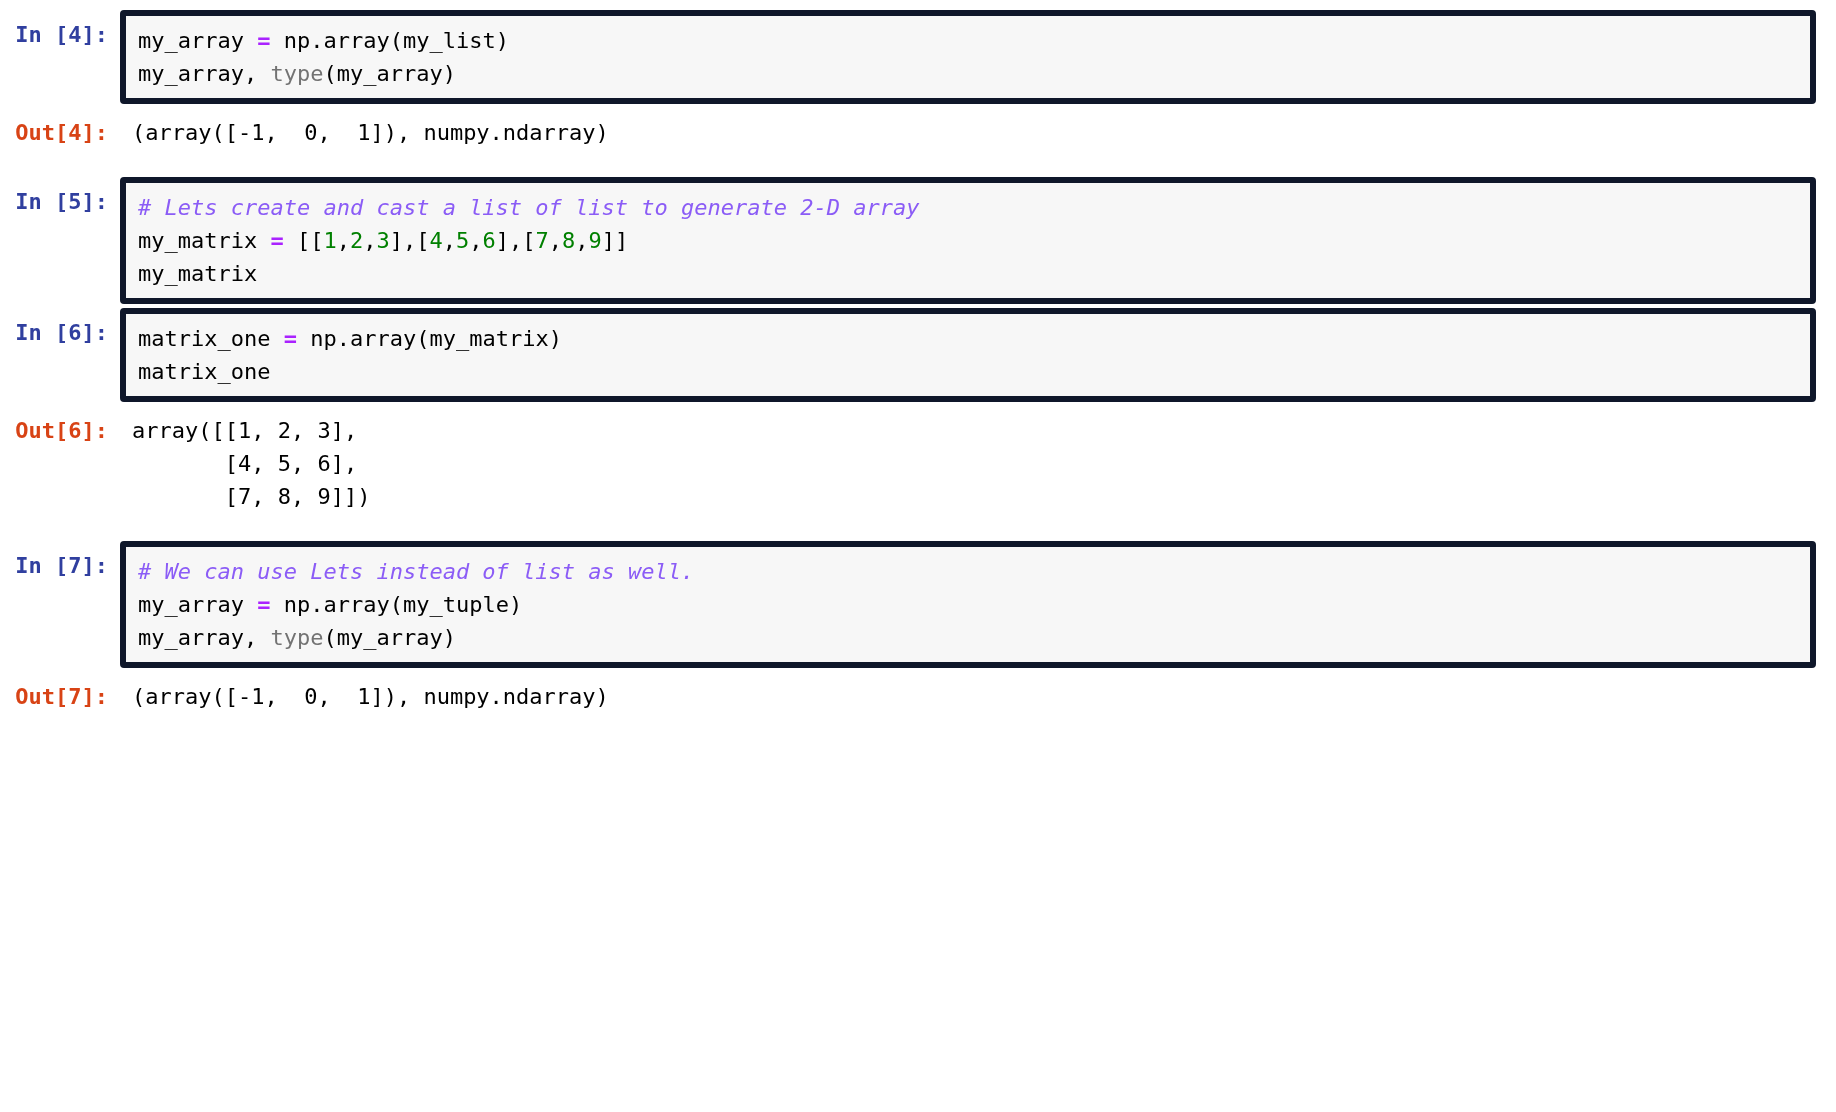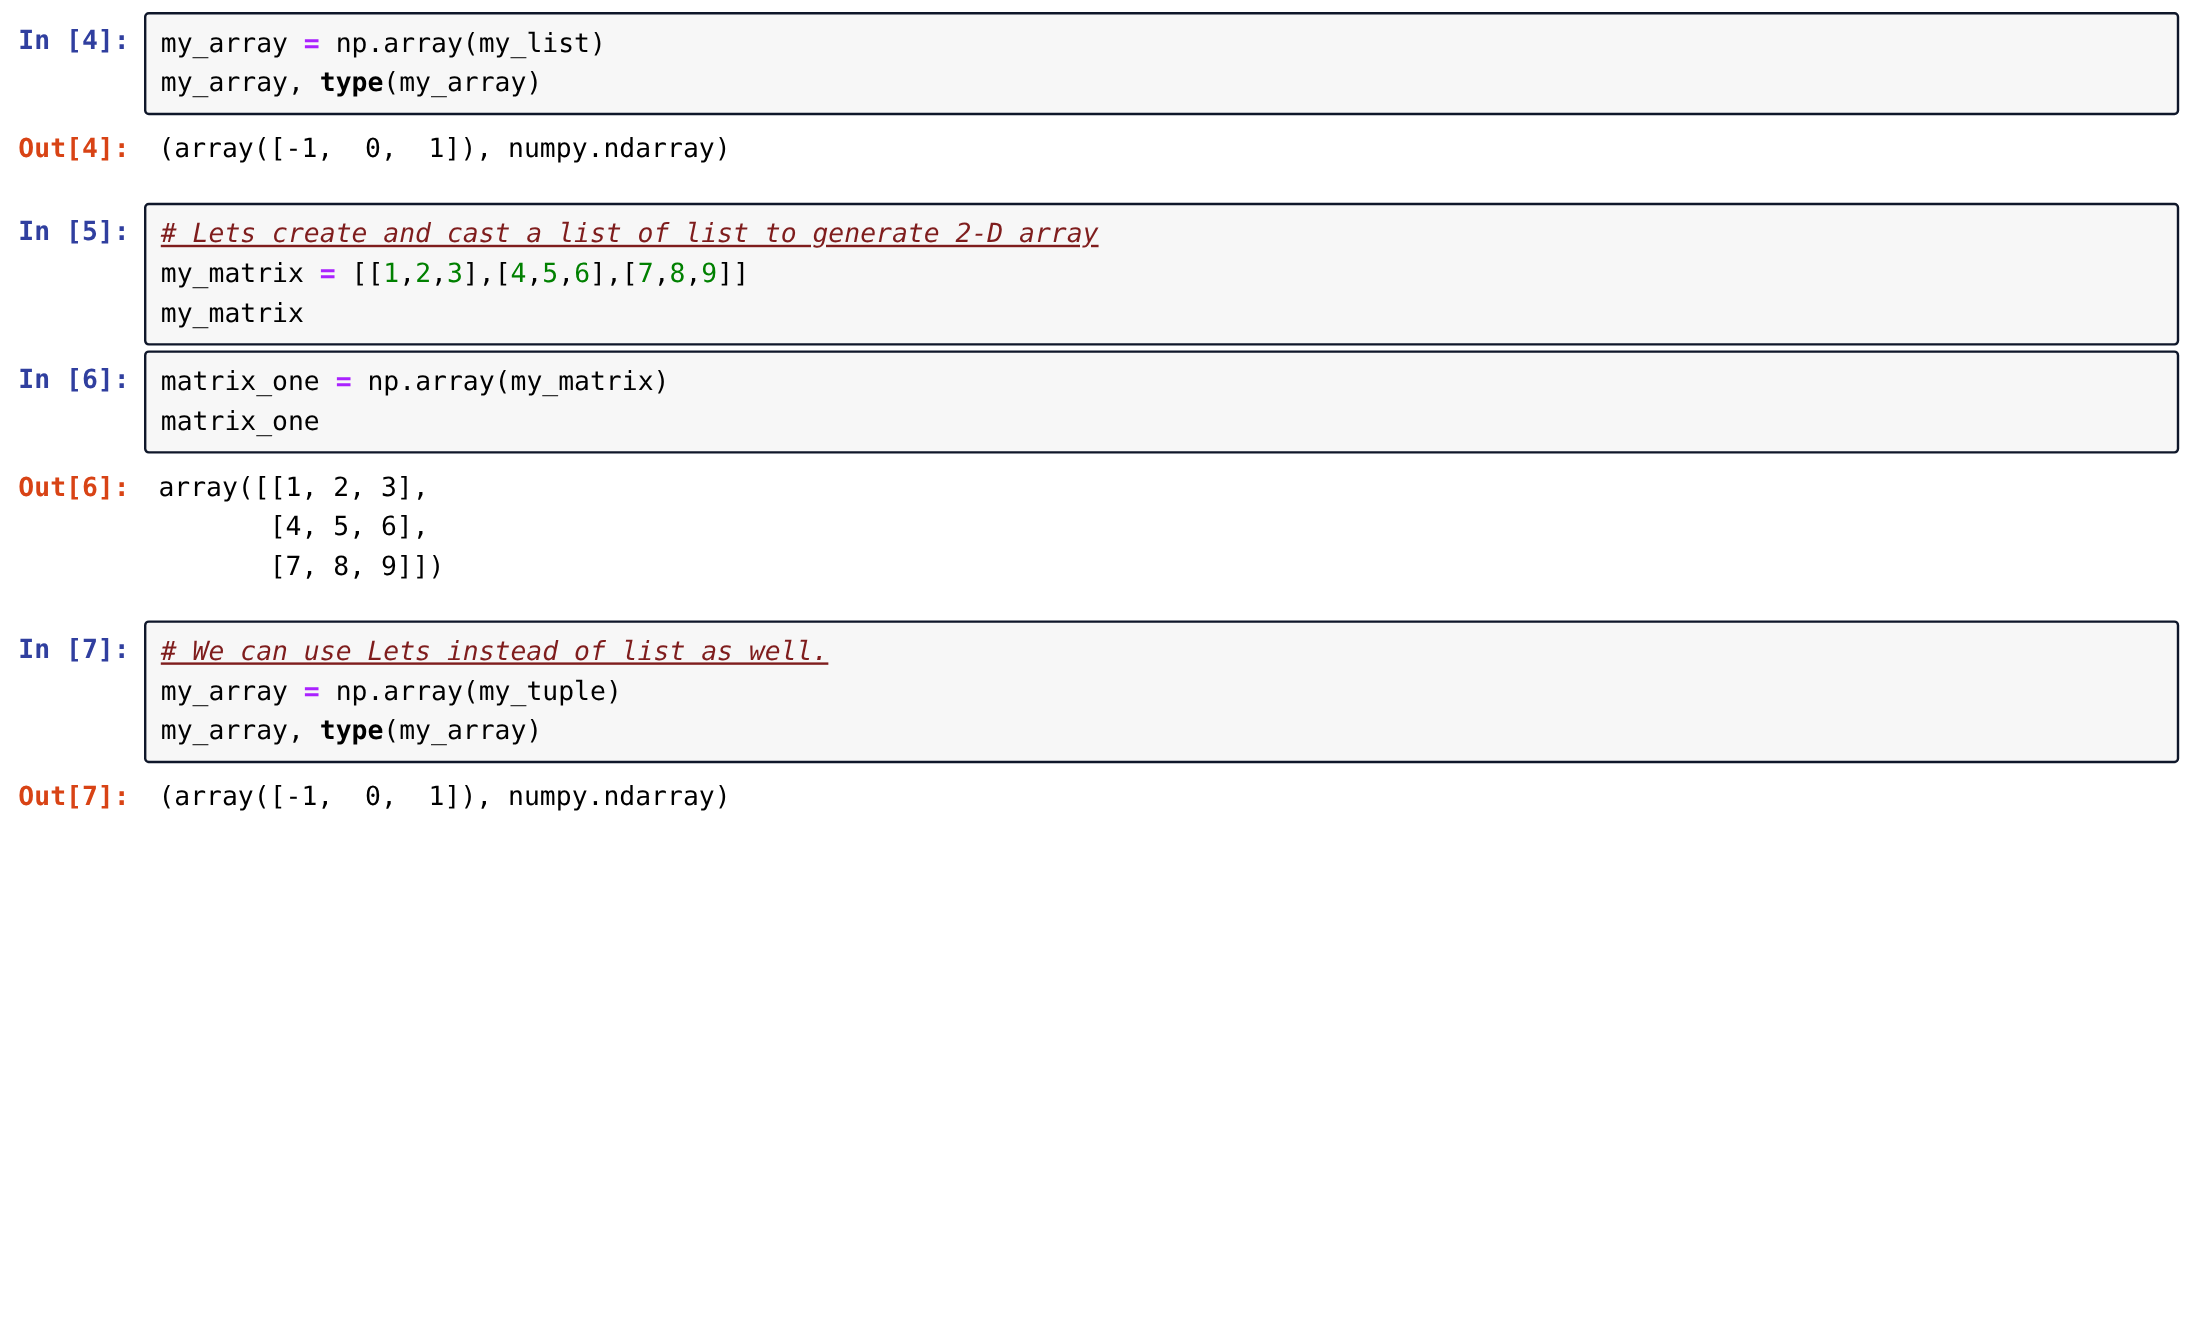--- a/index.html
+++ b/index.html
@@ -29,41 +29,41 @@
     }
     .prompt-in {
       color: #303F9F;
     }
     .prompt-out {
       color: #D84315;
     }
     .input-area {
       flex: 1;
       background: #f7f7f7;
-      border: 2px solid #0f172a;
+      border: 6px solid #0f172a;
       border-radius: 4px;
       padding: 8px 12px;
       margin-right: 20px;
       margin-bottom: 4px;
     }
     .output-area {
       flex: 1;
       padding: 8px 12px;
       margin-right: 20px;
       margin-bottom: 20px;
     }
     .code-line {
       white-space: pre;
       font-family: inherit;
     }
     .var { color: #000000; }
     .op { color: #aa22ff; font-weight: bold; }
-    .builtin { color: #000000; font-weight: bold; }
+    .builtin { color: #737373; }
     .num { color: #008000; }
-    .comment { color: #7f1d1d; font-style: italic; text-decoration: underline; }
+    .comment { color: #8b5cf6; font-style: italic; }
     .negop { color: #aa22ff; font-weight: bold; }
     .output-text {
       color: #000000;
       white-space: pre;
       font-family: inherit;
     }
   </style>
 </head>
 <body>
 

